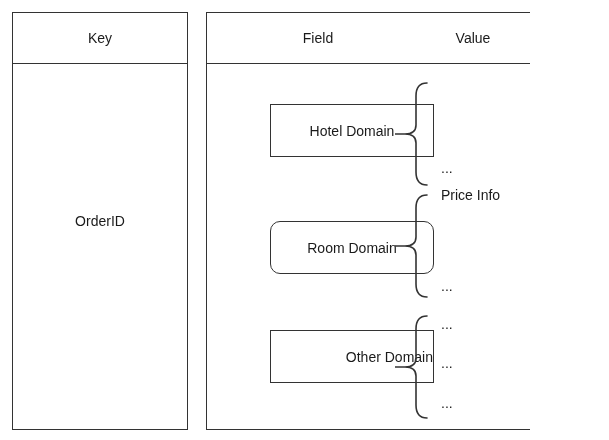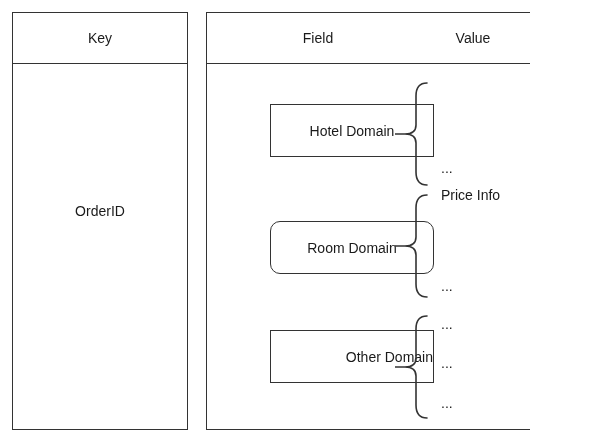--- a/index.html
+++ b/index.html
@@ -37,21 +37,21 @@
     position: absolute;
     top: 50%;
     transform: translate(-50%, -50%);
     white-space: nowrap;
   }
   .key-hdr-label { left: 50%; }
   .fv-field-hdr  { left: 111px; }
   .fv-value-hdr  { left: 266px; text-align: center; }
   .key-value-label {
     position: absolute;
-    top: 189px;
+    top: 199px;
     left: 0; right: 0;
     text-align: center;
     line-height: 18px;
   }
   .domain-box {
     position: absolute;
     left: 19px;
     width: 164px;
     height: 53px;
     border: 1.4px solid #333333;

